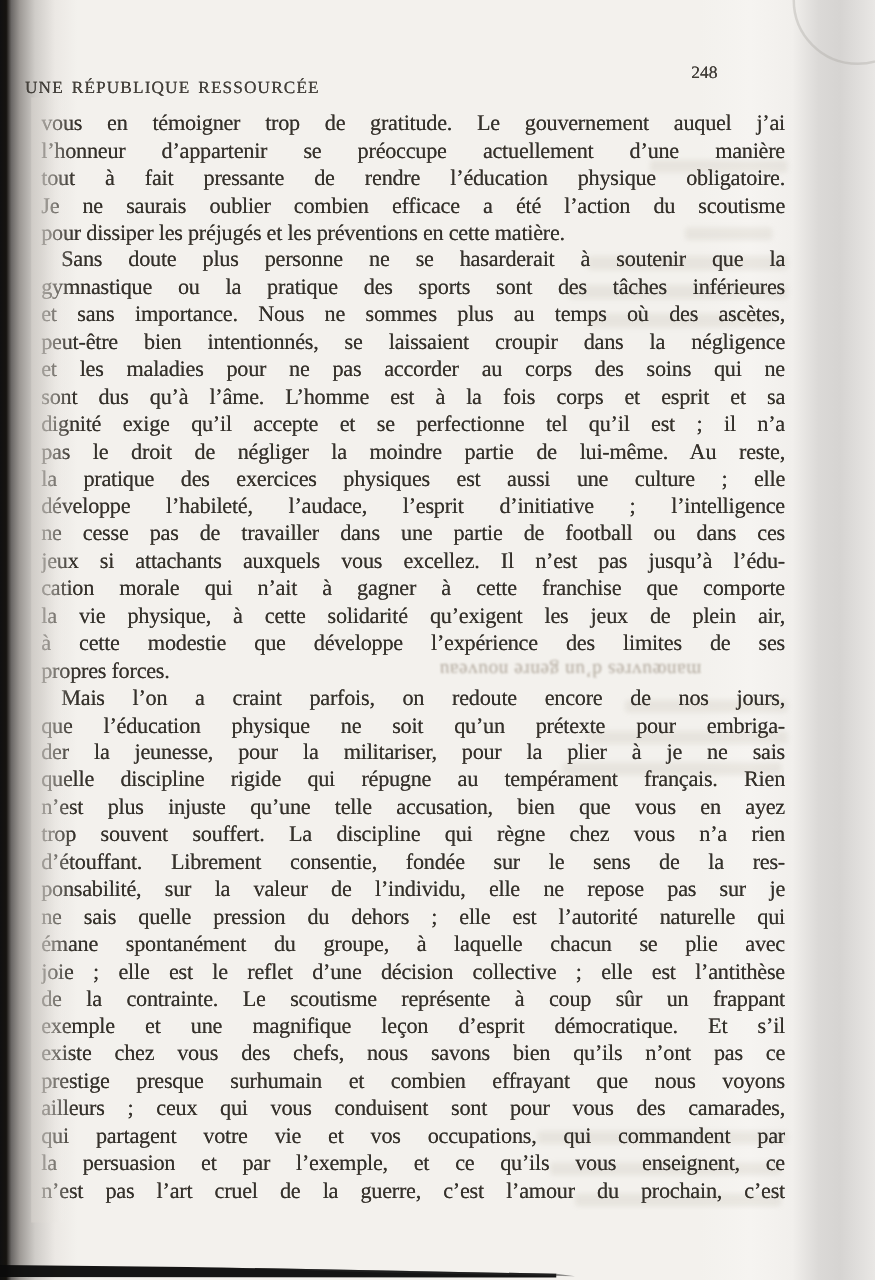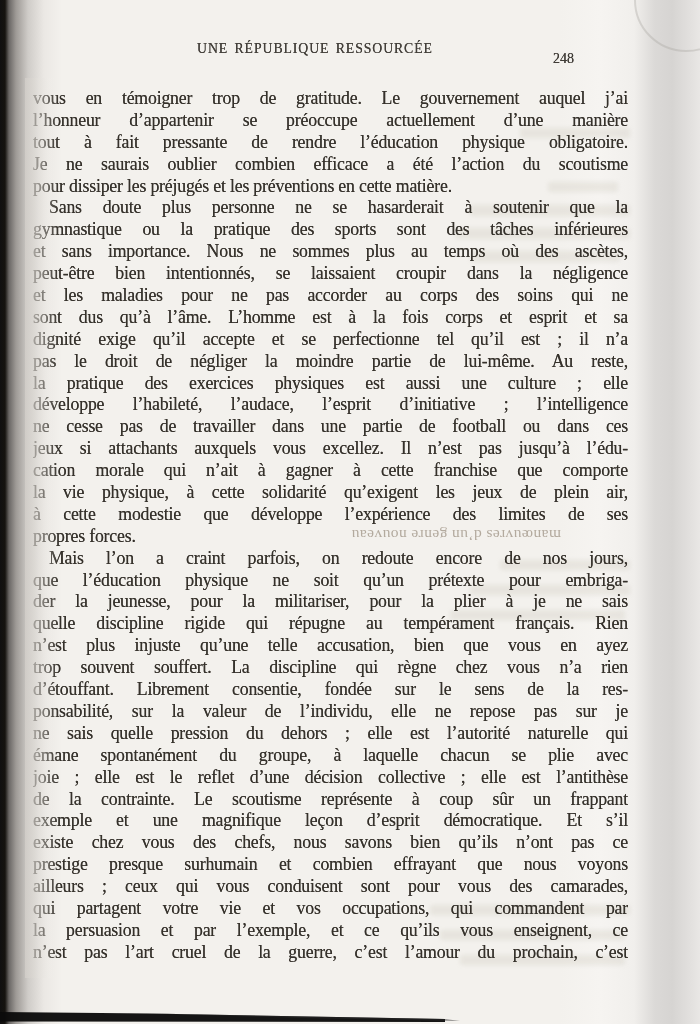--- a/index.html
+++ b/index.html
@@ -21,22 +21,22 @@
         #f3f1ed 560px,
         #f6f4f1 600px,
         #f1efec 634px,
         #dbd9d7 655px,
         #d6d4d2 672px,
         #e2e0de 690px,
         #e9e7e5 700px);
   }
   
   .running-title {
-    position: absolute; top: 41px; left: 20px; width: 590px;
-    text-align: center;
+    position: absolute; top: 62px; left: 20px; width: 590px;
+    text-align: left;
     font-size: 13.8px; letter-spacing: 0.9px; word-spacing: 2px;
     color: #44403b;
     text-shadow: 0 0 0.3px #44403b;
     z-index: 2;
   }
   .folio {
     position: absolute; top: 51px; left: 553px;
     font-size: 14px; color: #403c37;
     text-shadow: 0 0 0.3px #403c37;
     z-index: 2;

